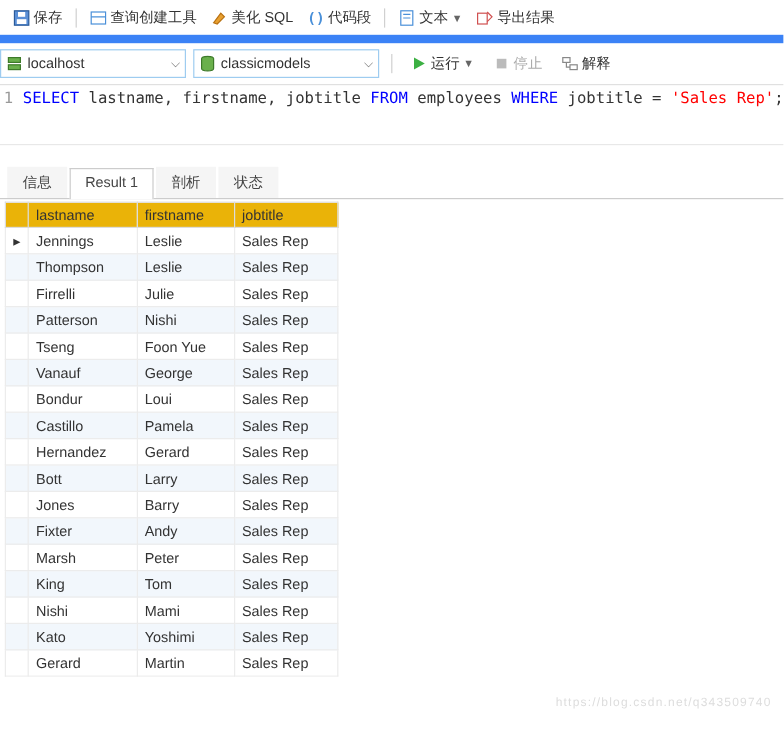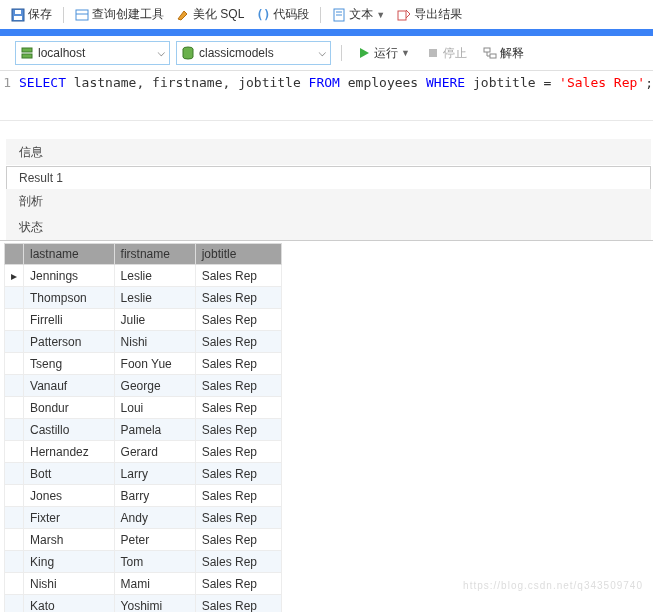--- a/index.html
+++ b/index.html
@@ -1,34 +1,34 @@
 <!DOCTYPE html>
 <html><head>
 <meta charset="utf-8">
 <style>
 * { box-sizing: border-box; margin: 0; padding: 0; }
 body { font-family: "Microsoft YaHei", Arial, sans-serif; font-size: 12px; color: #333; background: #fff; width: 653px; }
 .toolbar { display: flex; align-items: center; padding: 4px 6px; border-bottom: 7px solid #3b82f6; gap: 2px; }
 .toolbar-item { display: flex; align-items: center; gap: 3px; padding: 2px 5px; cursor: pointer; white-space: nowrap; }
 .toolbar-sep { width: 1px; height: 16px; background: #d0d0d0; margin: 0 4px; }
 .icon { display: inline-flex; width: 14px; height: 14px; align-items: center; justify-content: center; }
-.toolbar2 { display: flex; align-items: center; padding: 5px 15px; border-bottom: 1px solid #e0e0e0; gap: 6px; }
+.toolbar2 { display: flex; align-items: center; padding: 5px 0; border-bottom: 1px solid #e0e0e0; gap: 6px; }
 .combo { display: flex; align-items: center; border: 1px solid #9eccf0; background: #fff; height: 24px; width: 155px; padding: 0 4px; }
 .combo .label { flex: 1; padding-left: 4px; }
 .combo .arrow { font-size: 10px; color: #666; }
 .editor { padding: 4px 0; font-family: Consolas, monospace; font-size: 13px; display: flex; border-bottom: 1px solid #e8e8e8; min-height: 50px; }
 .gutter { width: 30px; text-align: right; padding-right: 8px; color: #999; }
 .code { flex: 1; white-space: pre; }
 .kw { color: #0000ff; }
 .str { color: #ff0000; }
-.tabs { display: flex; border-bottom: 1px solid #ccc; margin-top: 18px; padding-left: 6px; flex-direction: column; }
+.tabs { display: flex; border-bottom: 1px solid #ccc; margin-top: 18px; padding-left: 6px; }
 .tab { padding: 4px 12px; border: 1px solid transparent; border-bottom: none; cursor: pointer; background: #f5f5f5; margin-right: 2px; color: #444; }
 .tab.active { background: #fff; border-color: #ccc; position: relative; top: 1px; }
 .grid { border-collapse: collapse; width: 278px; margin: 2px 0 0 4px; }
-.grid th { text-align: left; font-weight: normal; background: #a3a3a3; border: 1px solid #dcdcdc; padding: 3px 6px; color: #333; }
+.grid th { text-align: left; font-weight: normal; background: #eab308; border: 1px solid #dcdcdc; padding: 3px 6px; color: #333; }
 .grid td { border: 1px solid #ececec; padding: 3px 6px; height: 22px; }
 .grid tr:nth-child(even) td { background: #f2f7fc; }
 .rowptr { width: 8px; text-align: center; color: #333; padding: 0; }
 .watermark { position: absolute; right: 10px; top: 580px; color: #ddd; font-size: 10px; font-family: Arial; letter-spacing: 1px; }
 .disabled { color: #aaa; }
 svg { display: block; }
 </style>
 </head>
 <body>
 

